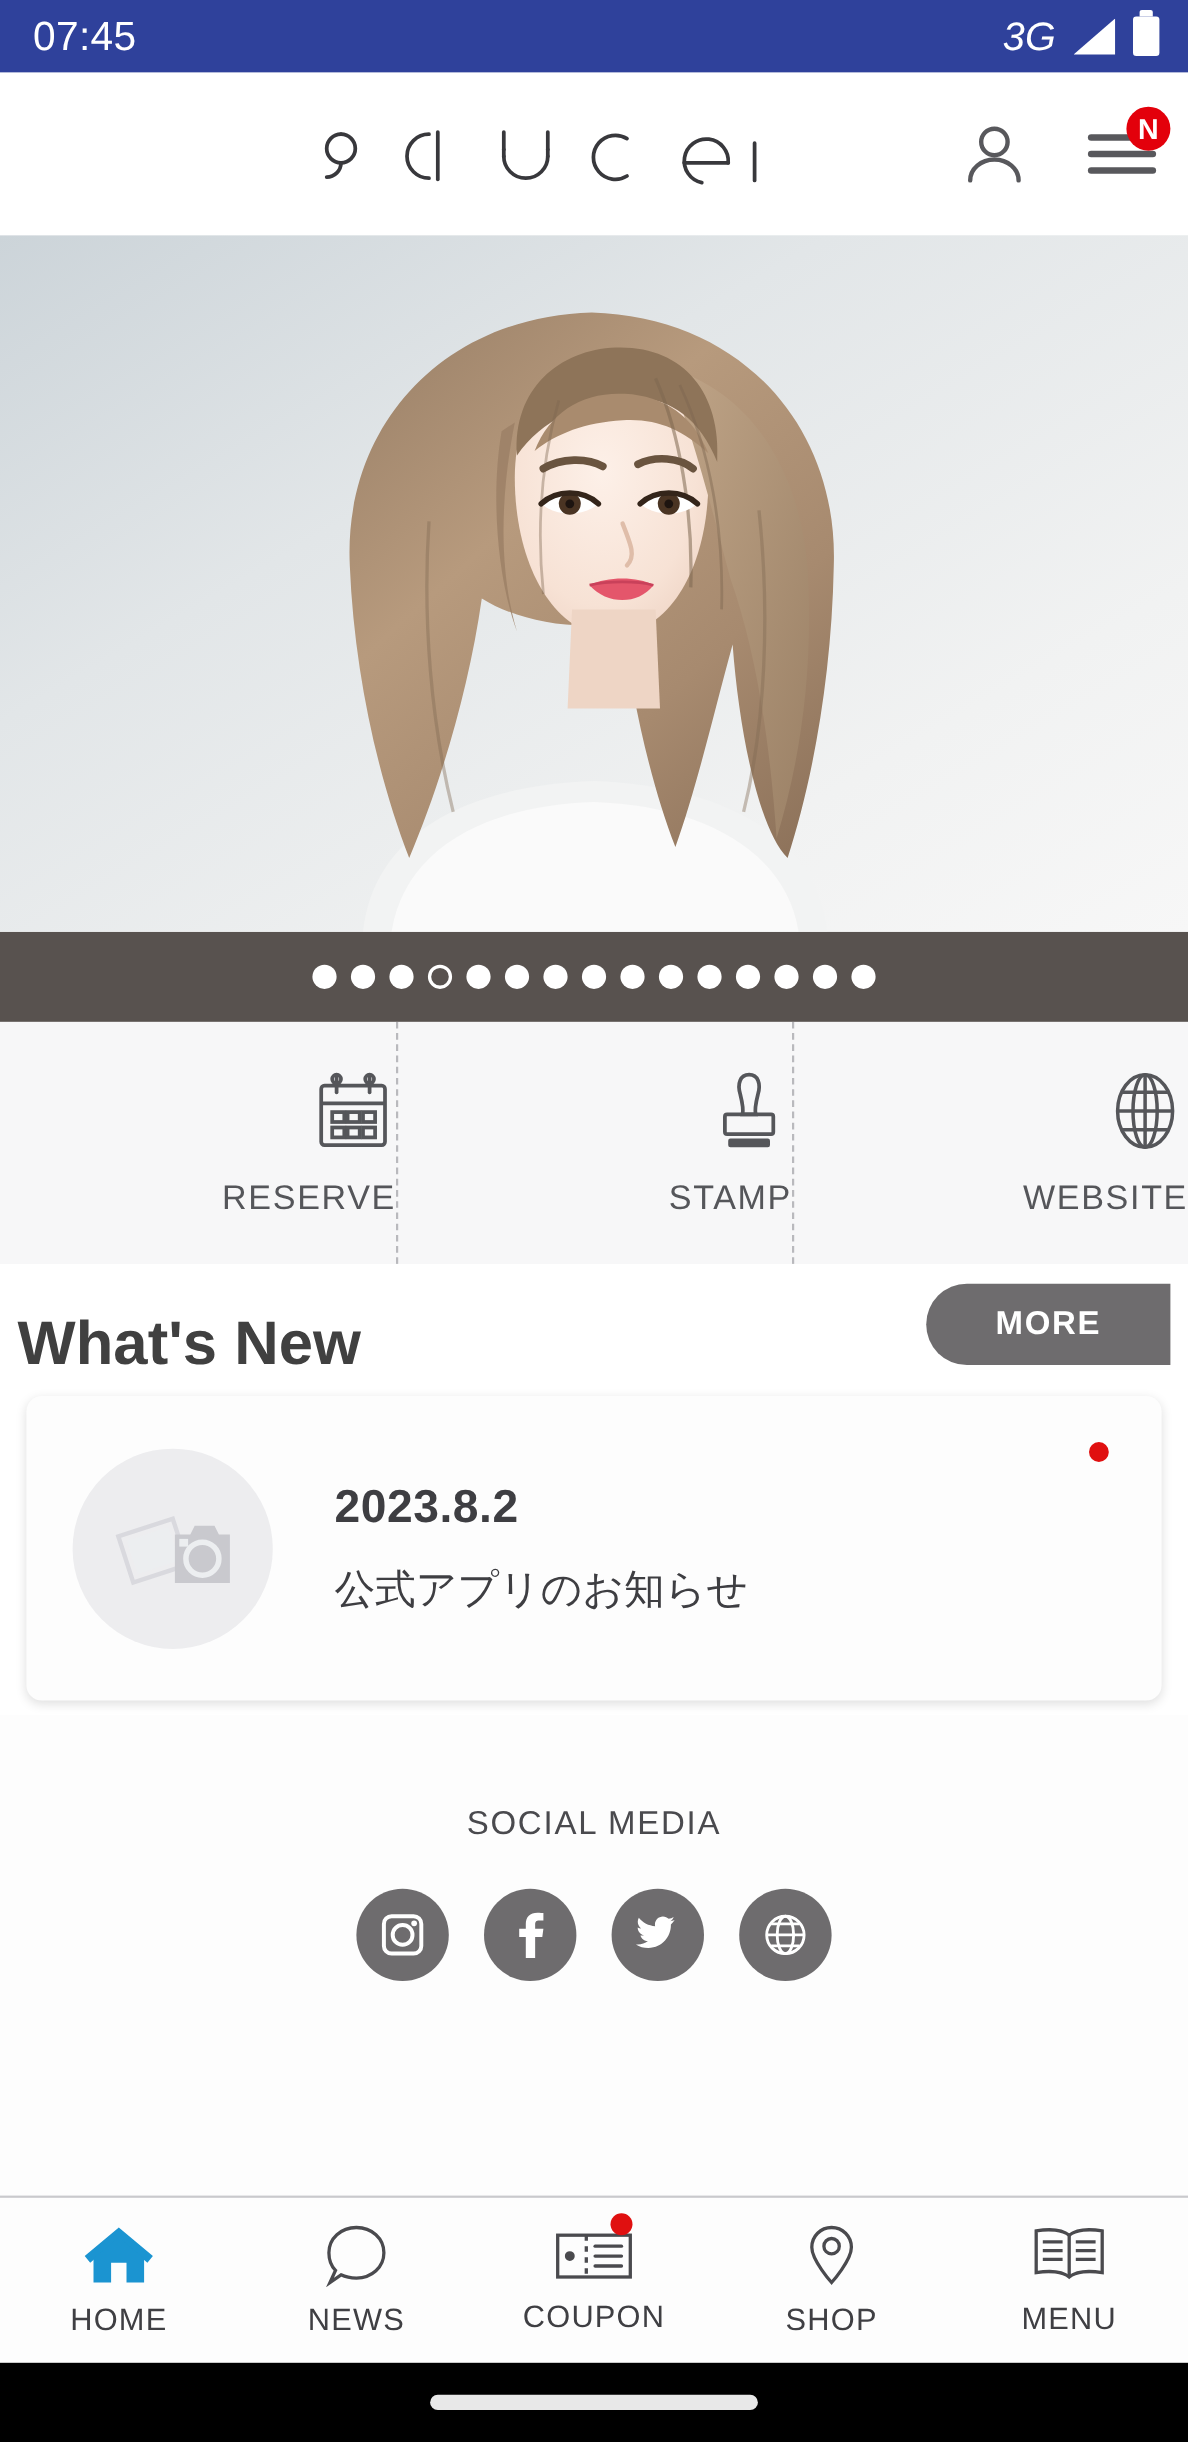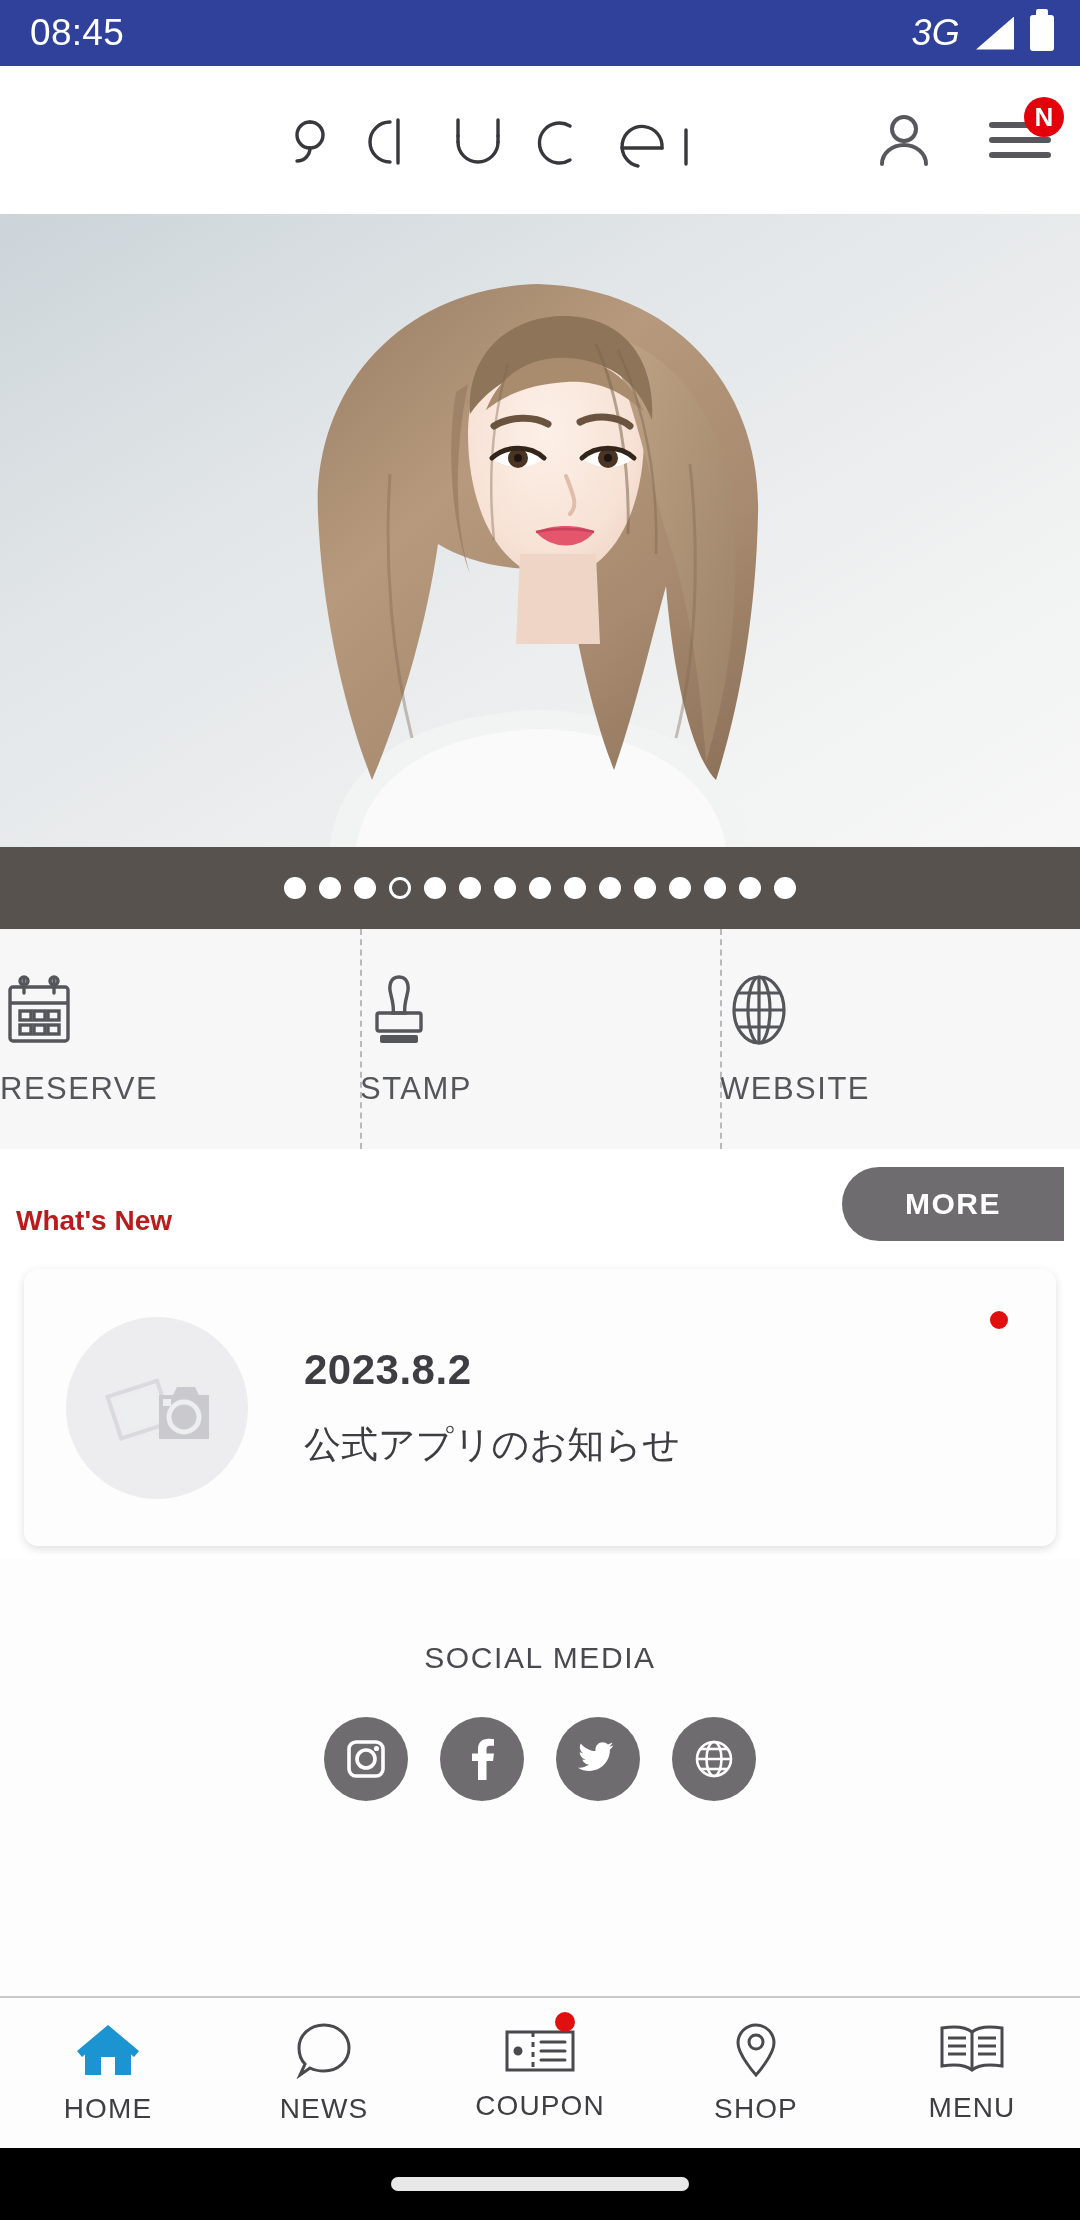--- a/index.html
+++ b/index.html
@@ -154,21 +154,21 @@
   .actions {
     height: 220px;
     background: #F7F7F8;
     display: flex;
     flex: 0 0 auto;
   }
   .action {
     flex: 1;
     display: flex;
     flex-direction: column;
-    align-items: flex-start;
+    align-items: flex-end;
     justify-content: center;
     gap: 22px;
     position: relative;
   }
   .action + .action::before {
     content: "";
     position: absolute;
     left: 0; top: 0; bottom: 0;
     border-left: 2px dashed #b9b9bd;
   }
@@ -182,22 +182,22 @@
   .whatsnew {
     position: relative;
     height: 113px;
     background: #ffffff;
     display: flex;
     align-items: center;
     flex: 0 0 auto;
   }
   .wn-title {
     margin-left: 16px;
-    font-size: 28px;
-    color: #b91c1c;
+    font-size: 56px;
+    color: #404040;
     font-weight: bold;
     margin-top: 30px;
   }
   .more-btn {
     position: absolute;
     right: 16px;
     top: 18px;
     width: 222px;
     height: 74px;
     background: #6E6C6E;
@@ -335,21 +335,21 @@
     border-radius: 7px;
     background: #E8E8E8;
   }
 </style>
 </head>
 <body>
 
 <div id="app">
 
   <div class="statusbar">
-    <div class="status-time">08:45</div>
+    <div class="status-time">07:45</div>
     <div class="status-right">
       <div class="status-3g">3G</div>
       <div class="signal-tri"></div>
       <div class="batt"></div>
     </div>
   </div>
 
   <div class="appheader">
     <div class="logo">
       <svg width="420" height="80" viewBox="0 0 420 80" fill="none" stroke="#38383C" stroke-width="3.4" stroke-linecap="round">

